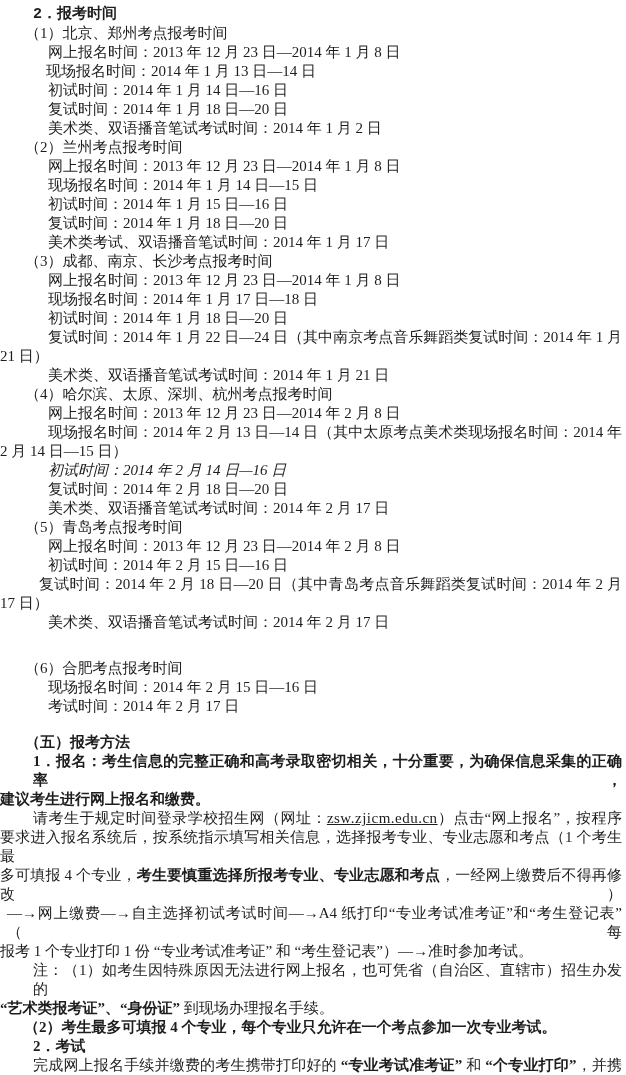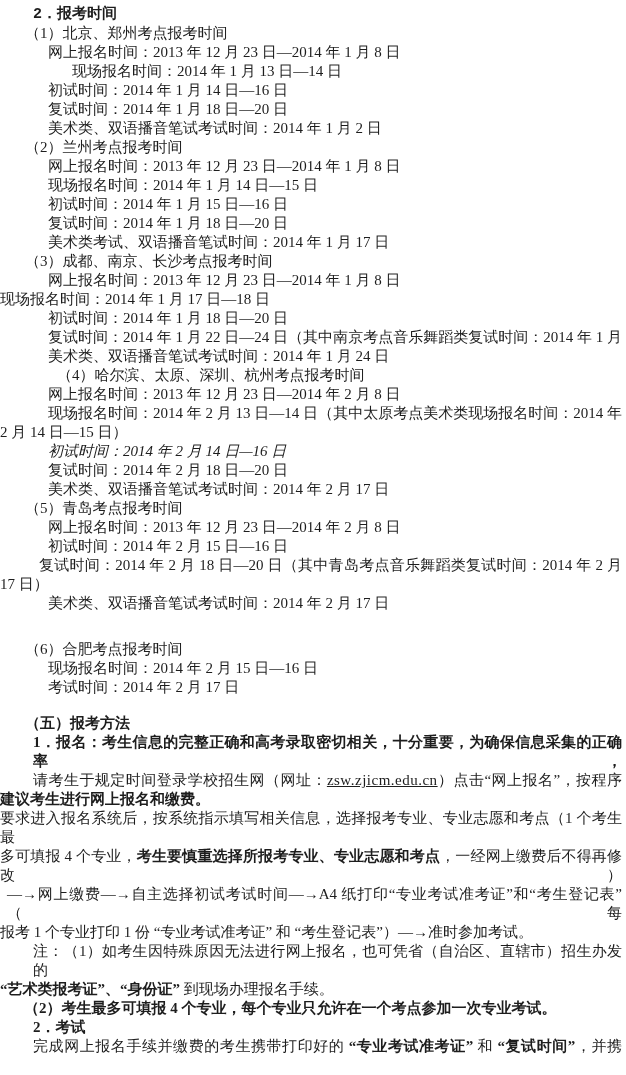--- a/index.html
+++ b/index.html
@@ -17,59 +17,60 @@
   .u { text-decoration:underline; letter-spacing:0.5px; }
 </style>
 </head>
 <body>
 
 <div class="doc">
   <div id="doc-body">
       <div class="line bold" style="padding-left: 33px; font-family: Liberation Mono, monospace;"><span>2．报考时间</span></div>
       <div class="line" style="padding-left: 25px;"><span>（1）北京、郑州考点报考时间</span></div>
       <div class="line" style="padding-left: 48px;"><span>网上报名时间：2013 年 12 月 23 日—2014 年 1 月 8 日</span></div>
-      <div class="line" style="padding-left: 72px;"><span>现场报名时间：2014 年 1 月 13 日—14 日</span></div>
+      <div class="line" style="padding-left: 46px;"><span>现场报名时间：2014 年 1 月 13 日—14 日</span></div>
       <div class="line" style="padding-left: 48px;"><span>初试时间：2014 年 1 月 14 日—16 日</span></div>
       <div class="line" style="padding-left: 48px;"><span>复试时间：2014 年 1 月 18 日—20 日</span></div>
       <div class="line" style="padding-left: 48px;"><span>美术类、双语播音笔试考试时间：2014 年 1 月 2 日</span></div>
       <div class="line" style="padding-left: 25px;"><span>（2）兰州考点报考时间</span></div>
       <div class="line" style="padding-left: 48px;"><span>网上报名时间：2013 年 12 月 23 日—2014 年 1 月 8 日</span></div>
       <div class="line" style="padding-left: 48px;"><span>现场报名时间：2014 年 1 月 14 日—15 日</span></div>
       <div class="line" style="padding-left: 48px;"><span>初试时间：2014 年 1 月 15 日—16 日</span></div>
       <div class="line" style="padding-left: 48px;"><span>复试时间：2014 年 1 月 18 日—20 日</span></div>
       <div class="line" style="padding-left: 48px;"><span>美术类考试、双语播音笔试时间：2014 年 1 月 17 日</span></div>
       <div class="line" style="padding-left: 25px;"><span>（3）成都、南京、长沙考点报考时间</span></div>
       <div class="line" style="padding-left: 48px;"><span>网上报名时间：2013 年 12 月 23 日—2014 年 1 月 8 日</span></div>
-      <div class="line" style=""><span>现场报名时间：2014 年 1 月 17 日—18 日</span></div>
+      <div class="line" style="padding-left: 48px;"><span>现场报名时间：2014 年 1 月 17 日—18 日</span></div>
       <div class="line" style="padding-left: 48px;"><span>初试时间：2014 年 1 月 18 日—20 日</span></div>
       <div class="line fill" style="padding-left: 48px;"><span>复试时间：2014 年 1 月 22 日—24 日（其中南京考点音乐舞蹈类复试时间：2014 年 1 月</span></div>
-      <div class="line" style="padding-left: 48px;"><span>美术类、双语播音笔试考试时间：2014 年 1 月 24 日</span></div>
-      <div class="line" style="padding-left: 25px; margin-left: 32px;"><span>（4）哈尔滨、太原、深圳、杭州考点报考时间</span></div>
+      <div class="line" style="padding-left: 0px;"><span>21 日）</span></div>
+      <div class="line" style="padding-left: 48px;"><span>美术类、双语播音笔试考试时间：2014 年 1 月 21 日</span></div>
+      <div class="line" style="padding-left: 25px;"><span>（4）哈尔滨、太原、深圳、杭州考点报考时间</span></div>
       <div class="line" style="padding-left: 48px;"><span>网上报名时间：2013 年 12 月 23 日—2014 年 2 月 8 日</span></div>
       <div class="line fill" style="padding-left: 48px;"><span>现场报名时间：2014 年 2 月 13 日—14 日（其中太原考点美术类现场报名时间：2014 年</span></div>
       <div class="line" style="padding-left: 0px;"><span>2 月 14 日—15 日）</span></div>
       <div class="line" style="padding-left: 48px; font-style: italic;"><span>初试时间：2014 年 2 月 14 日—16 日</span></div>
       <div class="line" style="padding-left: 48px;"><span>复试时间：2014 年 2 月 18 日—20 日</span></div>
       <div class="line" style="padding-left: 48px;"><span>美术类、双语播音笔试考试时间：2014 年 2 月 17 日</span></div>
       <div class="line" style="padding-left: 25px;"><span>（5）青岛考点报考时间</span></div>
       <div class="line" style="padding-left: 48px;"><span>网上报名时间：2013 年 12 月 23 日—2014 年 2 月 8 日</span></div>
       <div class="line" style="padding-left: 48px;"><span>初试时间：2014 年 2 月 15 日—16 日</span></div>
       <div class="line fill" style="padding-left: 39px;"><span>复试时间：2014 年 2 月 18 日—20 日（其中青岛考点音乐舞蹈类复试时间：2014 年 2 月</span></div>
       <div class="line" style="padding-left: 0px;"><span>17 日）</span></div>
       <div class="line" style="padding-left: 48px;"><span>美术类、双语播音笔试考试时间：2014 年 2 月 17 日</span></div>
       <div class="line" style="padding-left: 25px; margin-top: 27px;"><span>（6）合肥考点报考时间</span></div>
       <div class="line" style="padding-left: 48px;"><span>现场报名时间：2014 年 2 月 15 日—16 日</span></div>
       <div class="line" style="padding-left: 48px;"><span>考试时间：2014 年 2 月 17 日</span></div>
       <div class="line bold" style="padding-left: 25px; margin-top: 17px;"><span>（五）报考方法</span></div>
       <div class="line fill bold" style="padding-left: 33px;"><span>1．报名：考生信息的完整正确和高考录取密切相关，十分重要，为确保信息采集的正确率，</span></div>
+      <div class="line bold" style="padding-left: 0px;"><span>建议考生进行网上报名和缴费。</span></div>
       <div class="line fill" style="padding-left: 33px;"><span>请考生于规定时间登录学校招生网（网址：</span><span class="u">zsw.zjicm.edu.cn</span><span>）点击“网上报名”，按程序</span></div>
-      <div class="line bold" style="padding-left: 0px;"><span>建议考生进行网上报名和缴费。</span></div>
       <div class="line fill" style="padding-left: 0px;"><span>要求进入报名系统后，按系统指示填写相关信息，选择报考专业、专业志愿和考点（1 个考生最</span></div>
       <div class="line fill" style="padding-left: 0px;"><span>多可填报 4 个专业，</span><span class="b">考生要慎重选择所报考专业、专业志愿和考点</span><span>，一经网上缴费后不得再修改）</span></div>
       <div class="line fill" style="padding-left: 7px;"><span>—→网上缴费—→自主选择初试考试时间—→A4 纸打印“专业考试准考证”和“考生登记表”（每</span></div>
       <div class="line" style="padding-left: 0px;"><span>报考 1 个专业打印 1 份 “专业考试准考证” 和 “考生登记表”）—→准时参加考试。</span></div>
       <div class="line fill" style="padding-left: 33px;"><span>注：（1）如考生因特殊原因无法进行网上报名，也可凭省（自治区、直辖市）招生办发的</span></div>
       <div class="line" style="padding-left: 0px;"><span class="b">“艺术类报考证”、“身份证”</span><span> 到现场办理报名手续。</span></div>
       <div class="line bold" style="padding-left: 24px;"><span>（2）考生最多可填报 4 个专业，每个专业只允许在一个考点参加一次专业考试。</span></div>
       <div class="line bold" style="padding-left: 33px;"><span>2．考试</span></div>
-      <div class="line fill" style="padding-left: 33px;"><span>完成网上报名手续并缴费的考生携带打印好的 </span><span class="b">“专业考试准考证”</span><span> 和 </span><span class="b">“复试时间”</span><span>，并携</span></div>
+      <div class="line fill" style="padding-left: 33px;"><span>完成网上报名手续并缴费的考生携带打印好的 </span><span class="b">“专业考试准考证”</span><span> 和 </span><span class="b">“个专业打印”</span><span>，并携</span></div>
     </div>
 </div>
 
 </body></html>

